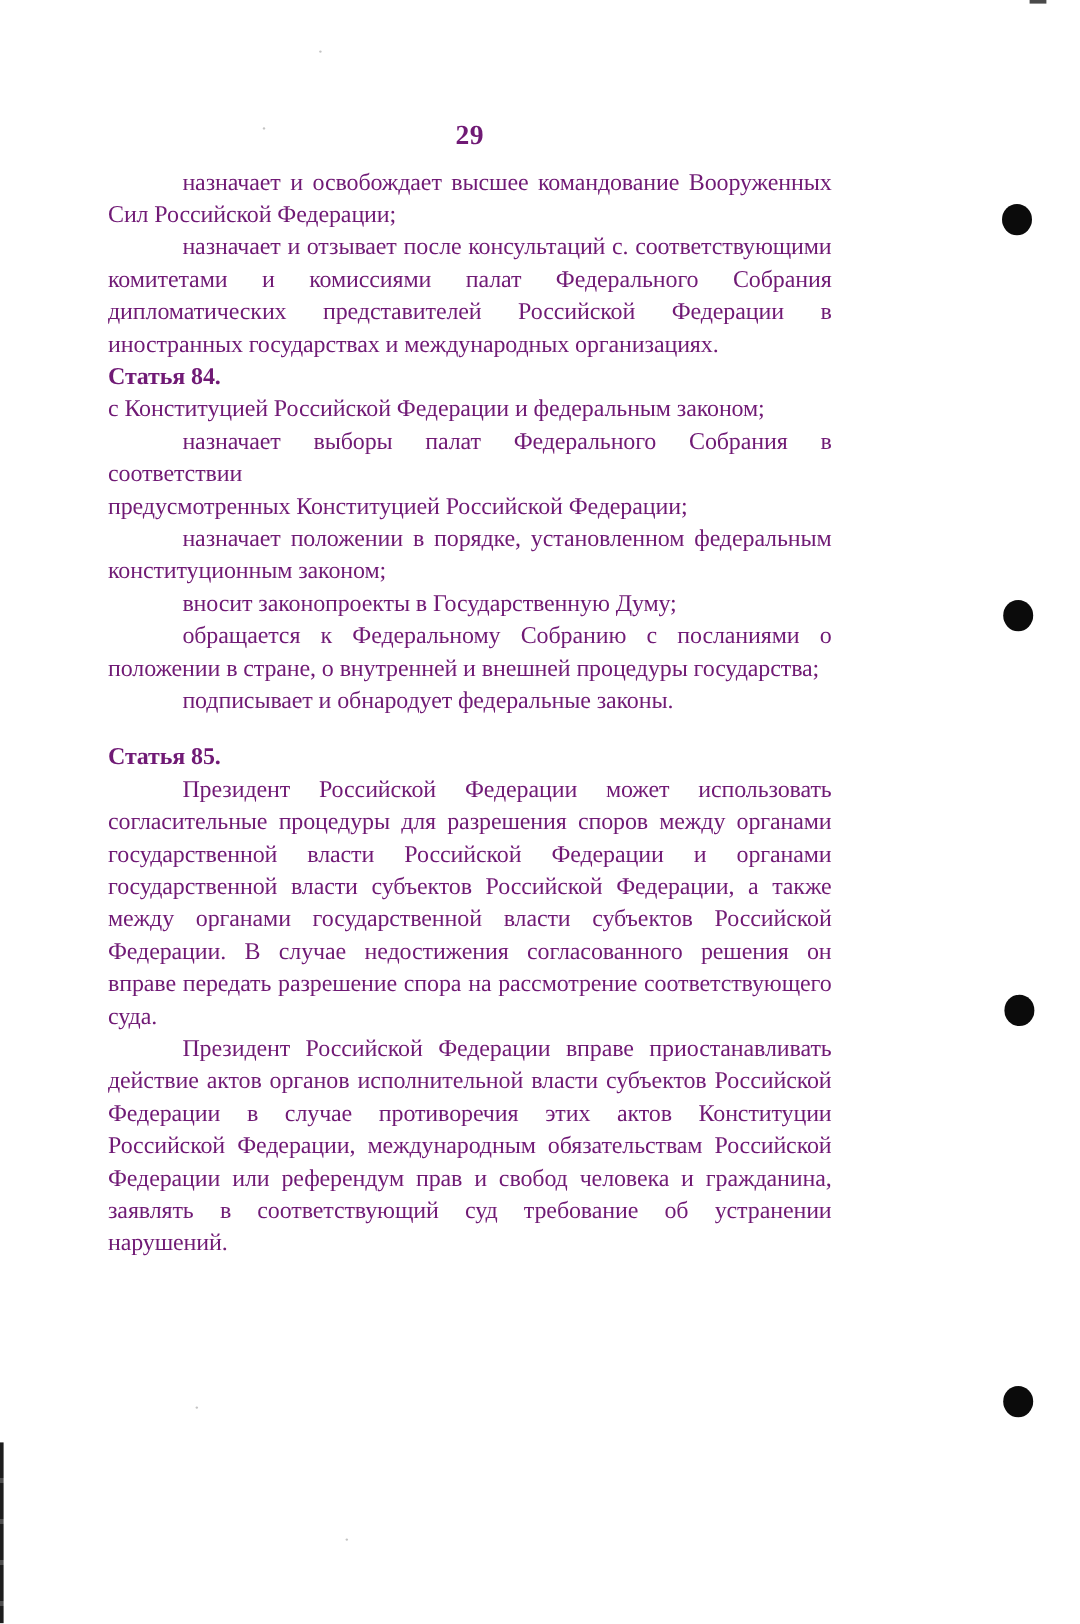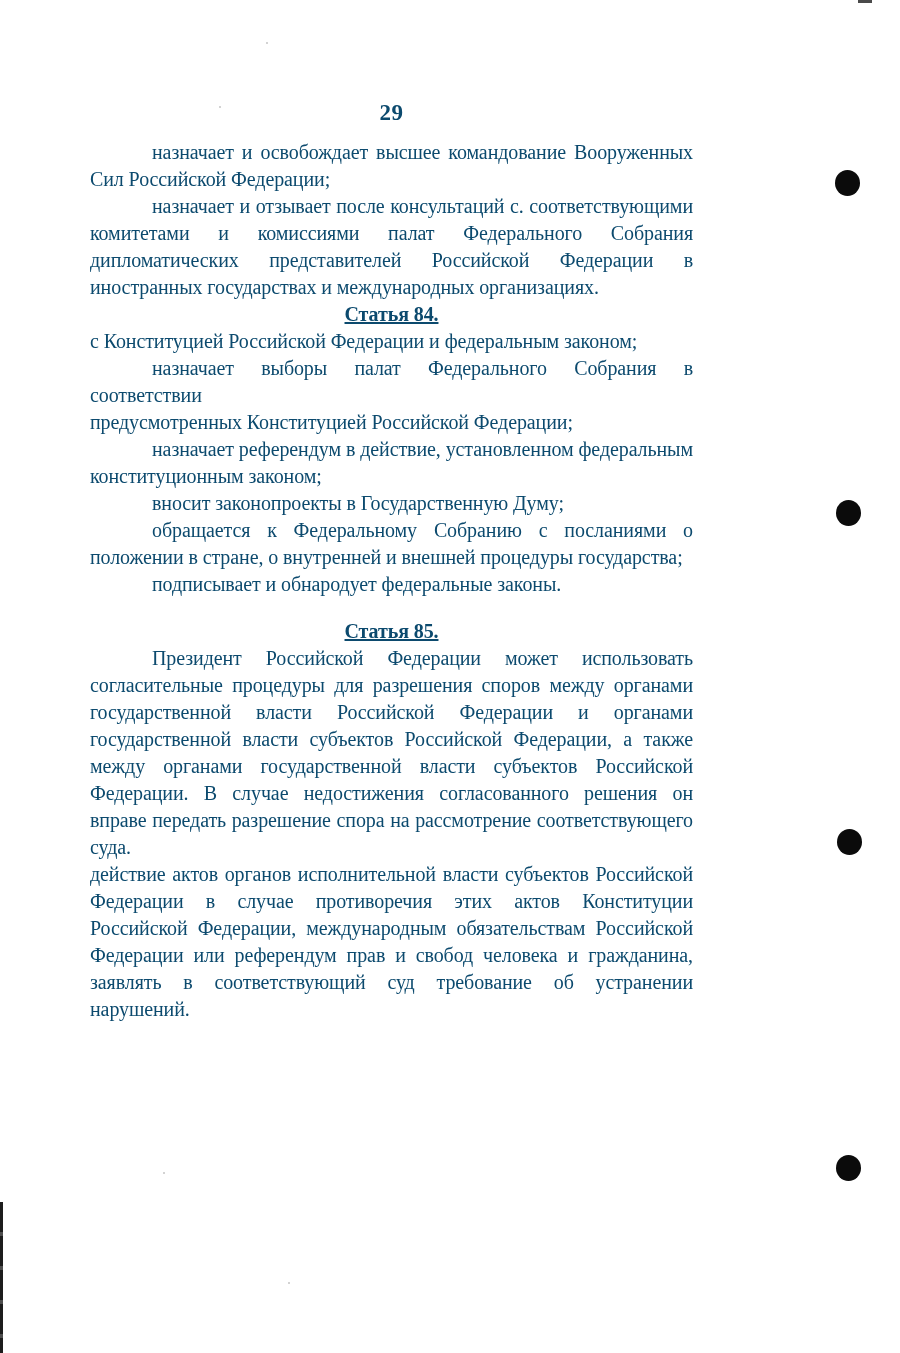--- a/index.html
+++ b/index.html
@@ -7,21 +7,21 @@
     padding: 0;
     background: #ffffff;
   }
   .page {
     position: relative;
     width: 900px;
     height: 1353px;
     background: #ffffff;
     overflow: hidden;
     font-family: "Liberation Serif", "DejaVu Serif", serif;
-    color: #0c4a6e;
+    color: #701a75;
   }
   .page-number {
     position: absolute;
     top: 100px;
     left: 90px;
     width: 603px;
     text-align: center;
     font-size: 23px;
     font-weight: bold;
     letter-spacing: 0.5px;
@@ -36,24 +36,23 @@
     letter-spacing: -0.1px;
   }
   .para { margin: 0; }
   .line {
     text-align: justify;
     text-align-last: justify;
   }
   .line.last { text-align-last: left; }
   .line.first { text-indent: 62px; }
   .article-heading {
-    text-align: center;
+    text-align: left;
     font-weight: bold;
     line-height: 27px;
-    text-decoration: underline;
   }
   .article-heading.gap-before { margin-top: 20px; }
   .hole-mark {
     position: absolute;
     border-radius: 50%;
     background: #0b0b0b;
   }
   .edge-line {
     position: absolute;
     background: repeating-linear-gradient(180deg,
@@ -91,21 +90,21 @@
       </div>
       <div class="article-heading">Статья 84.</div>
       <div class="para">
         <div class="line last">с Конституцией Российской Федерации и федеральным законом;</div>
         <div class="line first">назначает выборы палат Федерального Собрания в соответствии</div>
       </div>
       <div class="para">
         <div class="line last">предусмотренных Конституцией Российской Федерации;</div>
       </div>
       <div class="para">
-        <div class="line first">назначает референдум в действие, установленном федеральным</div>
+        <div class="line first">назначает положении в порядке, установленном федеральным</div>
         <div class="line last">конституционным законом;</div>
       </div>
       <div class="para">
         <div class="line first last">вносит законопроекты в Государственную Думу;</div>
       </div>
       <div class="para">
         <div class="line first">обращается к Федеральному Собранию с посланиями о</div>
         <div class="line last">положении в стране, о внутренней и внешней процедуры государства;</div>
       </div>
       <div class="para">
@@ -116,20 +115,21 @@
         <div class="line first">Президент Российской Федерации может использовать</div>
         <div class="line">согласительные процедуры для разрешения споров между органами</div>
         <div class="line">государственной власти Российской Федерации и органами</div>
         <div class="line">государственной власти субъектов Российской Федерации, а также</div>
         <div class="line">между органами государственной власти субъектов Российской</div>
         <div class="line">Федерации. В случае недостижения согласованного решения он</div>
         <div class="line">вправе передать разрешение спора на рассмотрение соответствующего</div>
         <div class="line last">суда.</div>
       </div>
       <div class="para">
+        <div class="line first">Президент Российской Федерации вправе приостанавливать</div>
         <div class="line">действие актов органов исполнительной власти субъектов Российской</div>
         <div class="line">Федерации в случае противоречия этих актов Конституции</div>
         <div class="line">Российской Федерации, международным обязательствам Российской</div>
         <div class="line">Федерации или референдум прав и свобод человека и гражданина,</div>
         <div class="line">заявлять в соответствующий суд требование об устранении</div>
         <div class="line last">нарушений.</div>
       </div>
     </div>
 
   <div id="artifacts-layer">

